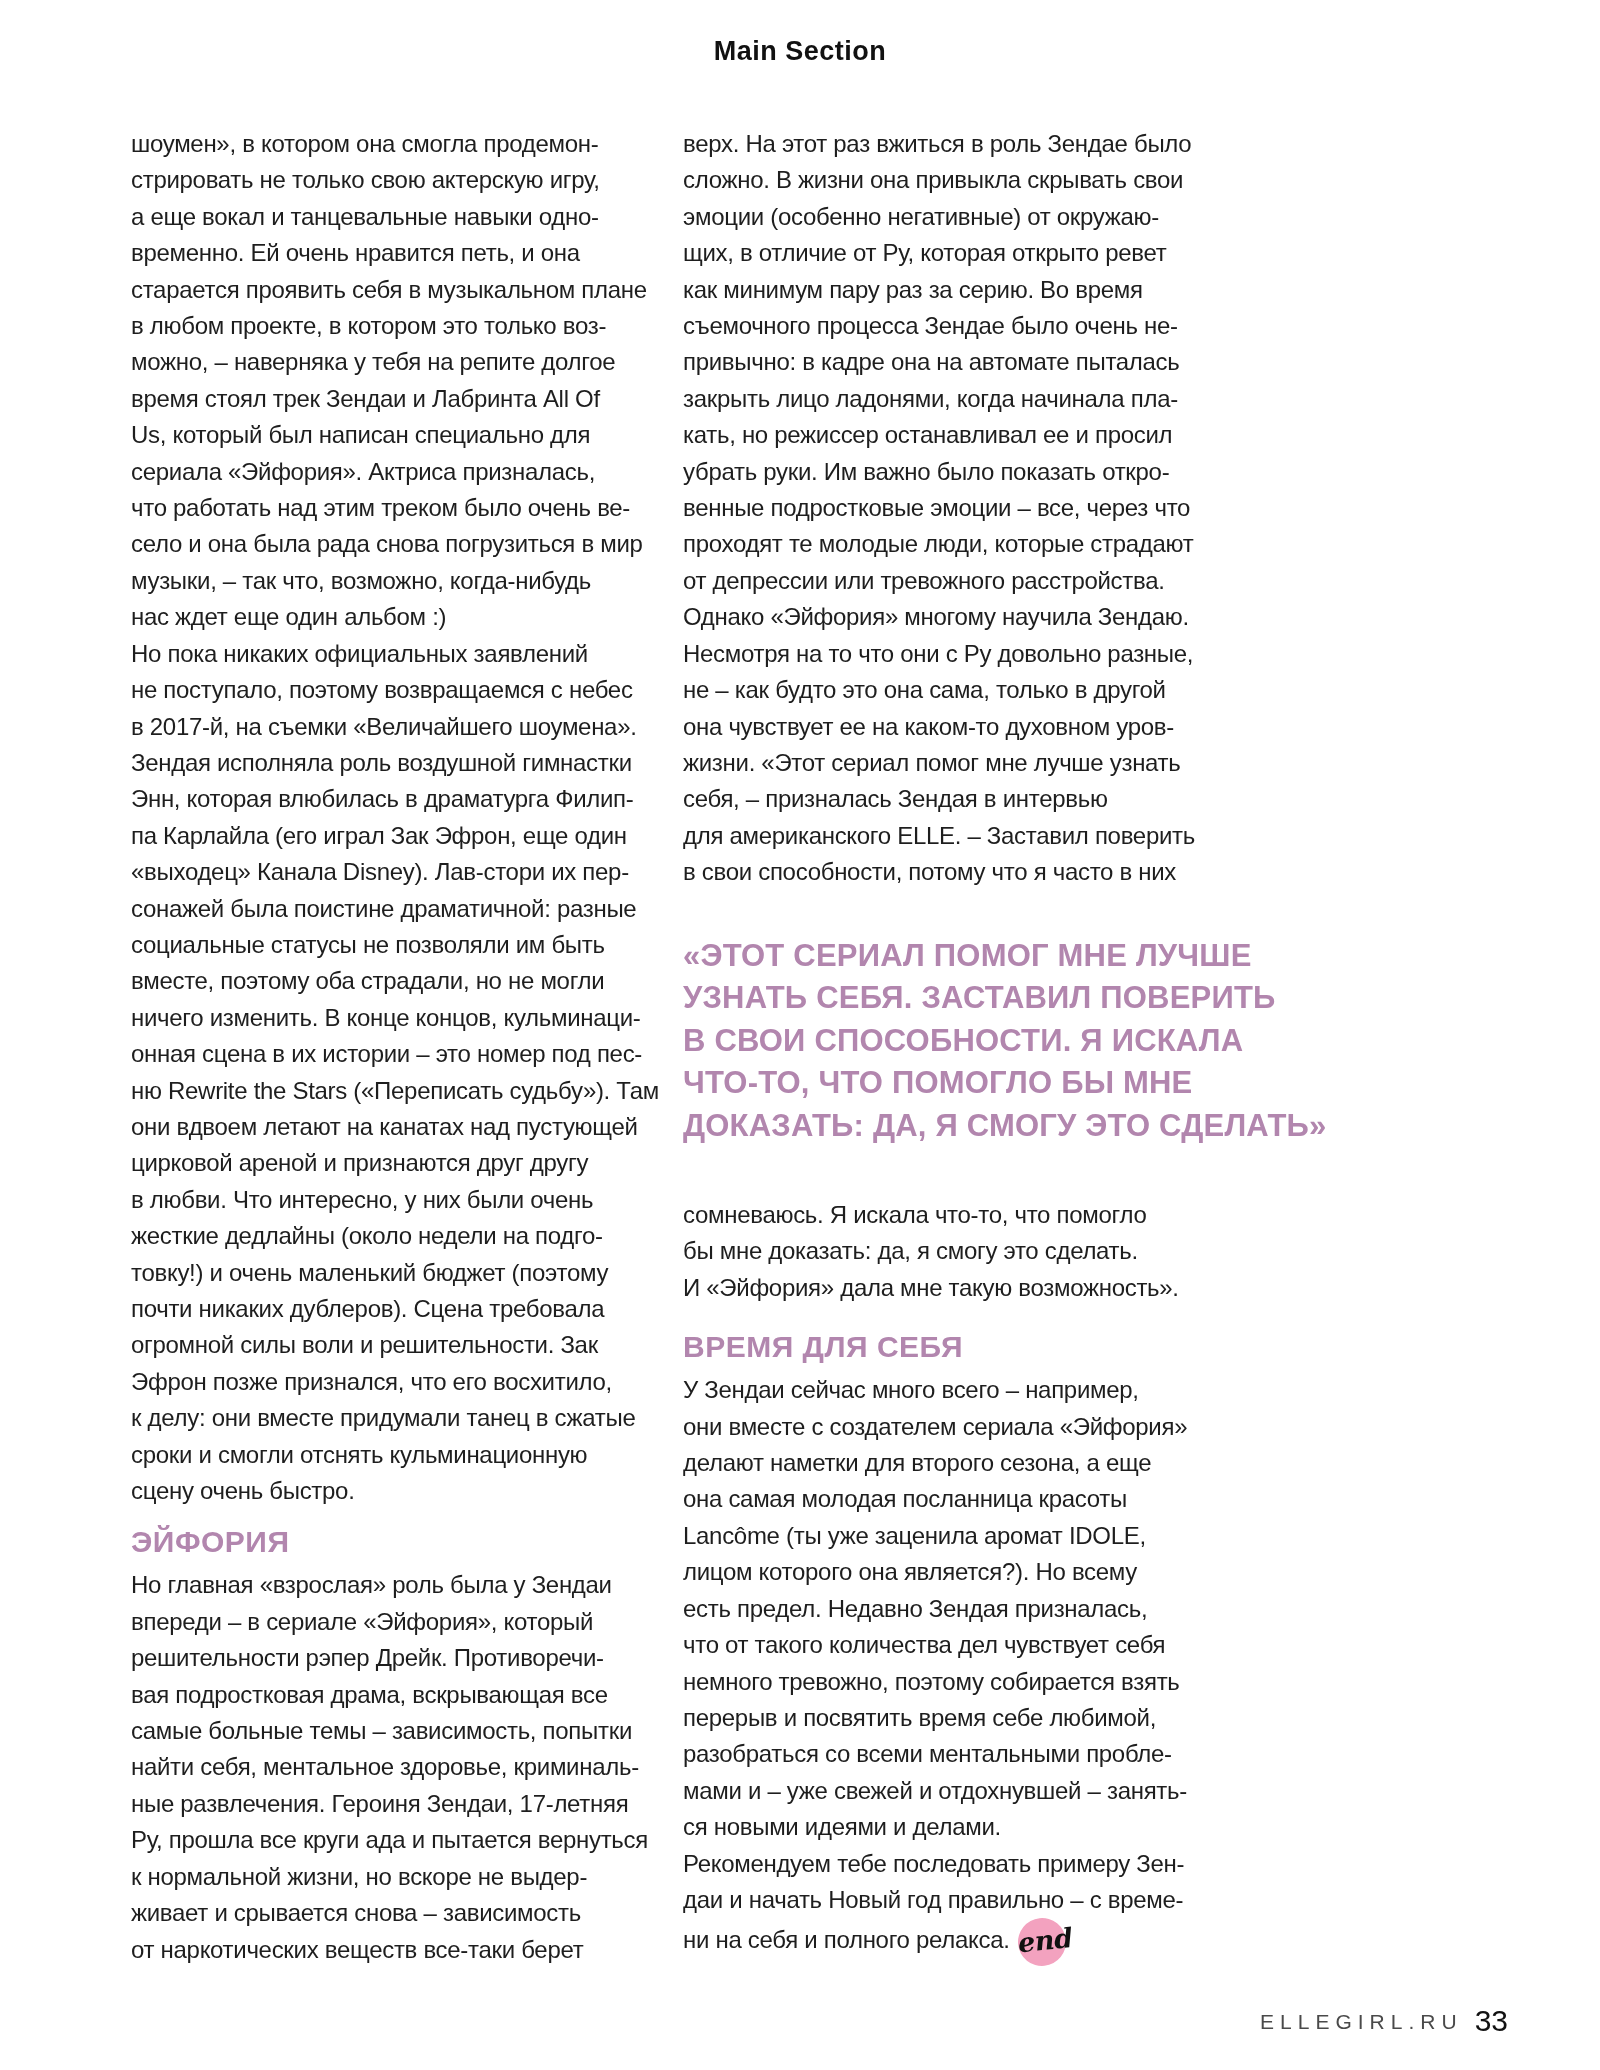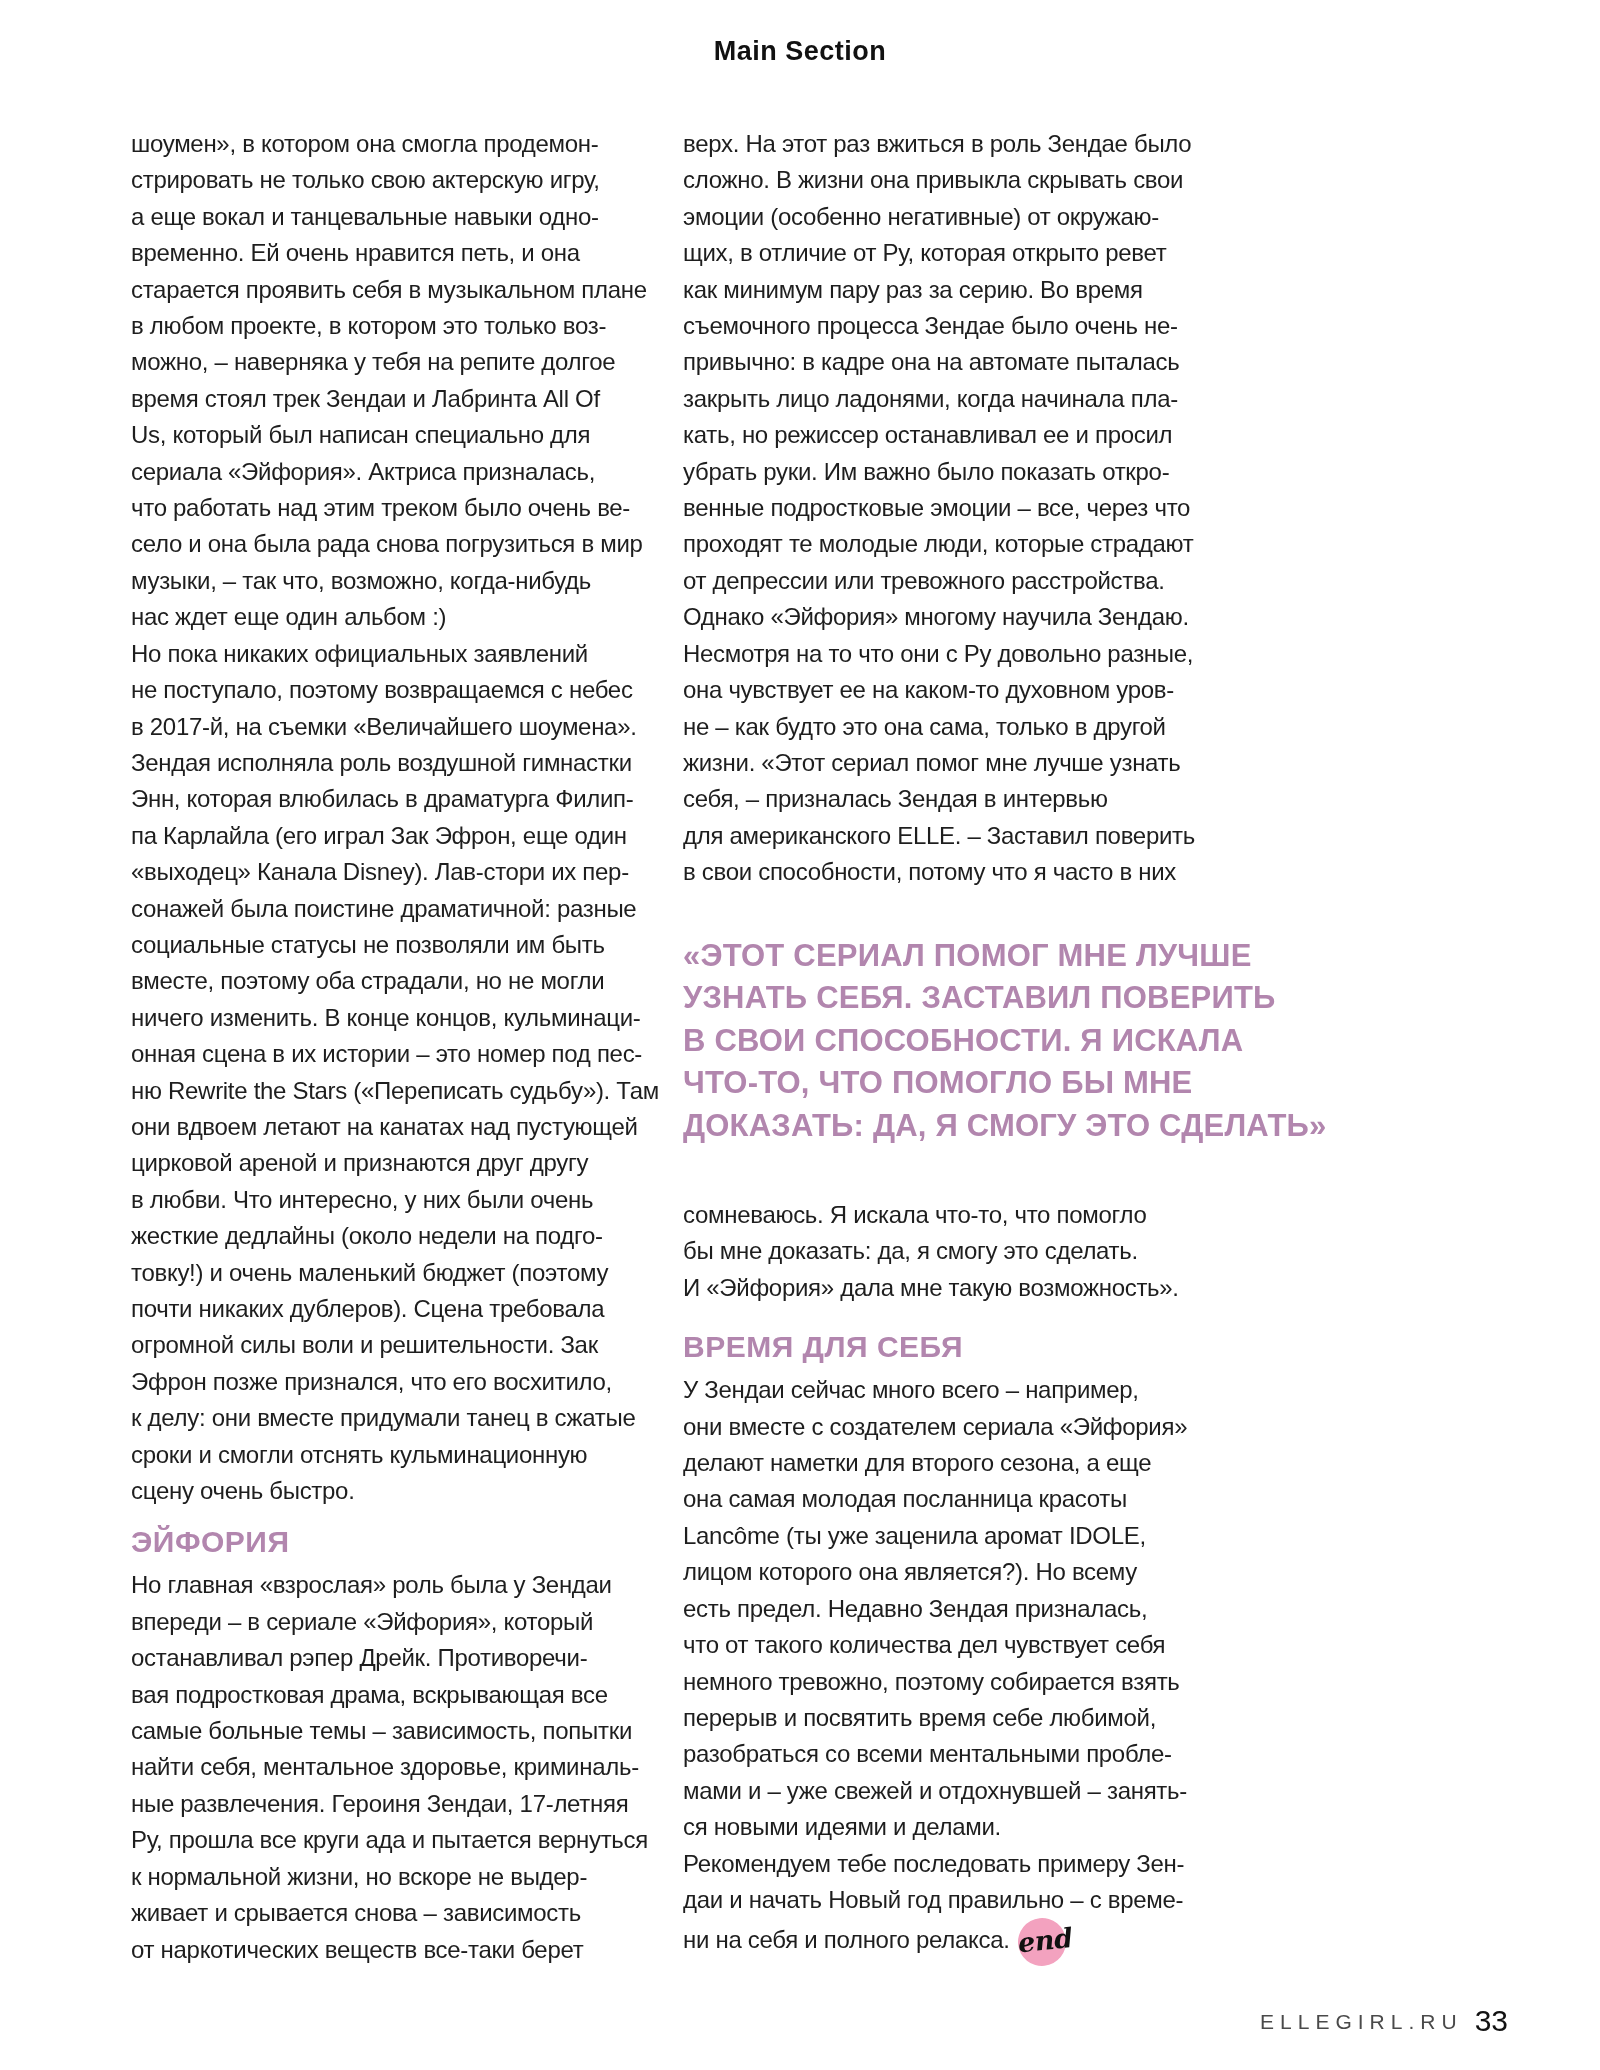--- a/index.html
+++ b/index.html
@@ -105,21 +105,21 @@
         <div>огромной силы воли и решительности. Зак</div>
         <div>Эфрон позже признался, что его восхитило,</div>
         <div>к делу: они вместе придумали танец в сжатые</div>
         <div>сроки и смогли отснять кульминационную</div>
         <div>сцену очень быстро.</div>
       </div>
     <h2 class="heading">ЭЙФОРИЯ</h2>
     <div class="body-lines">
         <div>Но главная «взрослая» роль была у Зендаи</div>
         <div>впереди – в сериале «Эйфория», который</div>
-        <div>останавливал рэпер Дрейк. Противоречи-</div>
+        <div>решительности рэпер Дрейк. Противоречи-</div>
         <div>вая подростковая драма, вскрывающая все</div>
         <div>самые больные темы – зависимость, попытки</div>
         <div>найти себя, ментальное здоровье, криминаль-</div>
         <div>ные развлечения. Героиня Зендаи, 17-летняя</div>
         <div>Ру, прошла все круги ада и пытается вернуться</div>
         <div>к нормальной жизни, но вскоре не выдер-</div>
         <div>живает и срывается снова – зависимость</div>
         <div>от наркотических веществ все-таки берет</div>
       </div>
   </div>
@@ -134,22 +134,22 @@
         <div>съемочного процесса Зендае было очень не-</div>
         <div>привычно: в кадре она на автомате пыталась</div>
         <div>закрыть лицо ладонями, когда начинала пла-</div>
         <div>кать, но режиссер останавливал ее и просил</div>
         <div>убрать руки. Им важно было показать откро-</div>
         <div>венные подростковые эмоции – все, через что</div>
         <div>проходят те молодые люди, которые страдают</div>
         <div>от депрессии или тревожного расстройства.</div>
         <div>Однако «Эйфория» многому научила Зендаю.</div>
         <div>Несмотря на то что они с Ру довольно разные,</div>
+        <div>не – как будто это она сама, только в другой</div>
         <div>она чувствует ее на каком-то духовном уров-</div>
-        <div>не – как будто это она сама, только в другой</div>
         <div>жизни. «Этот сериал помог мне лучше узнать</div>
         <div>себя, – призналась Зендая в интервью</div>
         <div>для американского ELLE. – Заставил поверить</div>
         <div>в свои способности, потому что я часто в них</div>
       </div>
     <div class="pull-quote">
         <div>«ЭТОТ СЕРИАЛ ПОМОГ МНЕ ЛУЧШЕ</div>
         <div>УЗНАТЬ СЕБЯ. ЗАСТАВИЛ ПОВЕРИТЬ</div>
         <div>В СВОИ СПОСОБНОСТИ. Я ИСКАЛА</div>
         <div>ЧТО-ТО, ЧТО ПОМОГЛО БЫ МНЕ</div>

